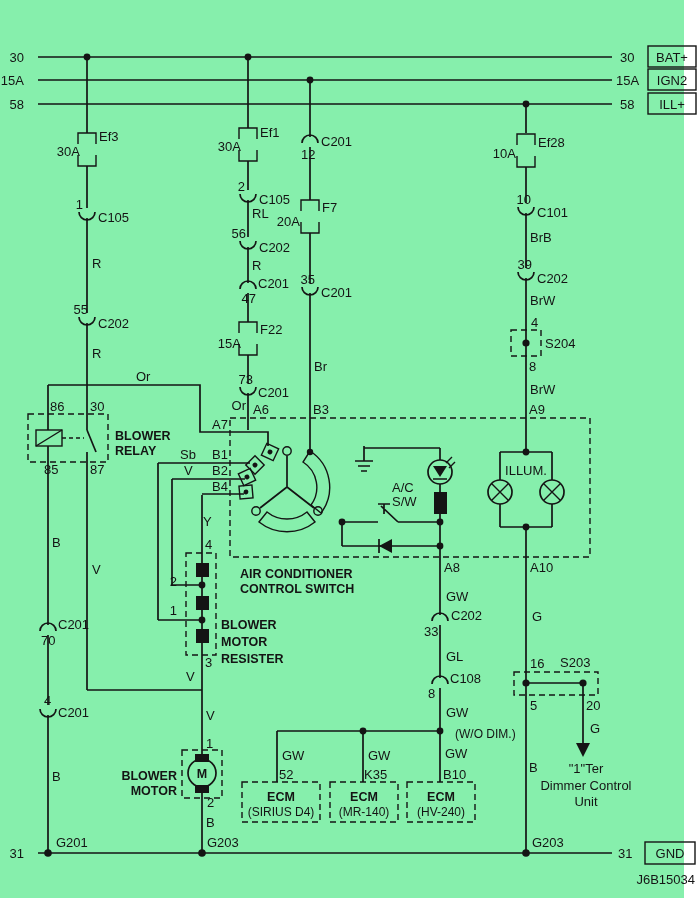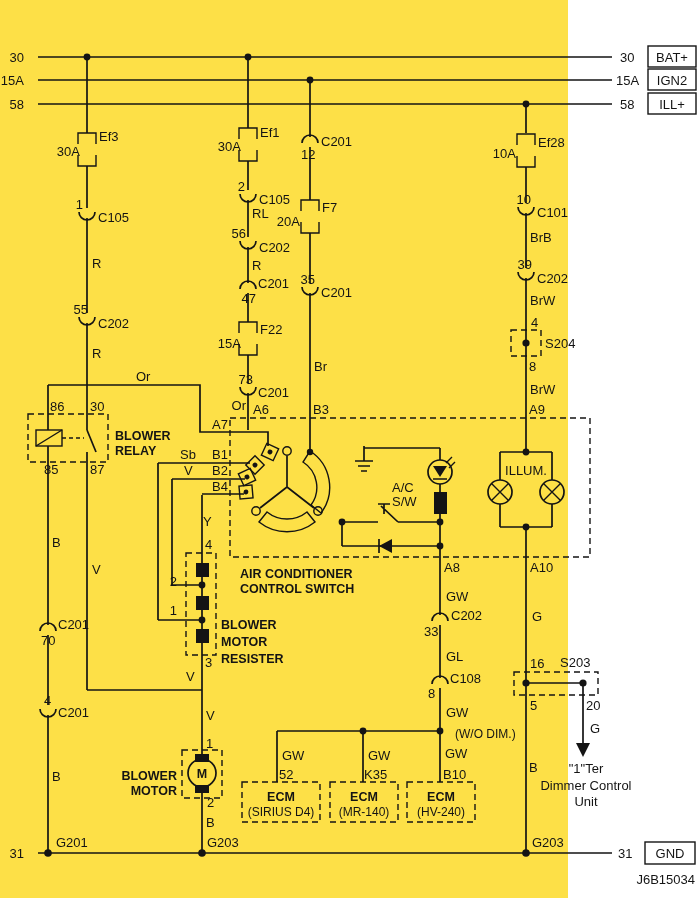--- a/index.html
+++ b/index.html
@@ -1,16 +1,16 @@
 <!DOCTYPE html>
 <html><head>
 <meta charset="utf-8">
 <style>
   html,body{margin:0;padding:0;background:#fff;}
-  .stage{position:relative;width:568px;height:898px;background:#fde047;font-family:"Liberation Sans",sans-serif;}
+  .stage{position:relative;width:684px;height:898px;background:#86efac;font-family:"Liberation Sans",sans-serif;}
   svg{display:block;}
   text{font-family:"Liberation Sans",sans-serif;font-size:13px;fill:#141414;}
   text.b{font-weight:bold;font-size:12.5px;}
   text.sm{font-size:12px;}
   text.tag{font-size:13px;text-anchor:middle;}
   .w{stroke:#141414;stroke-width:1.7;fill:none;}
   .thin{stroke:#141414;stroke-width:1.4;fill:none;}
   .dash{stroke:#141414;stroke-width:1.4;fill:none;stroke-dasharray:6 4;}
   .dot{fill:#141414;stroke:none;}
   .blk{fill:#141414;stroke:none;}

